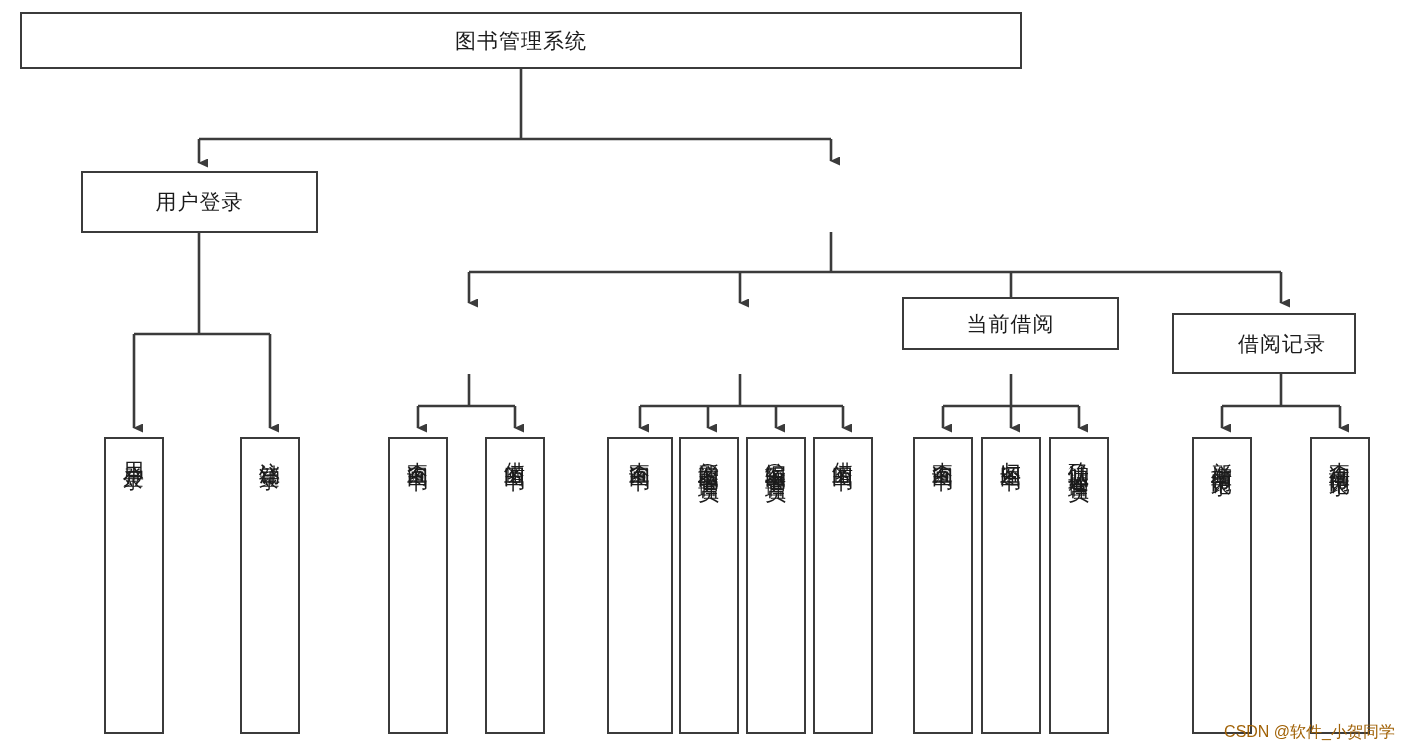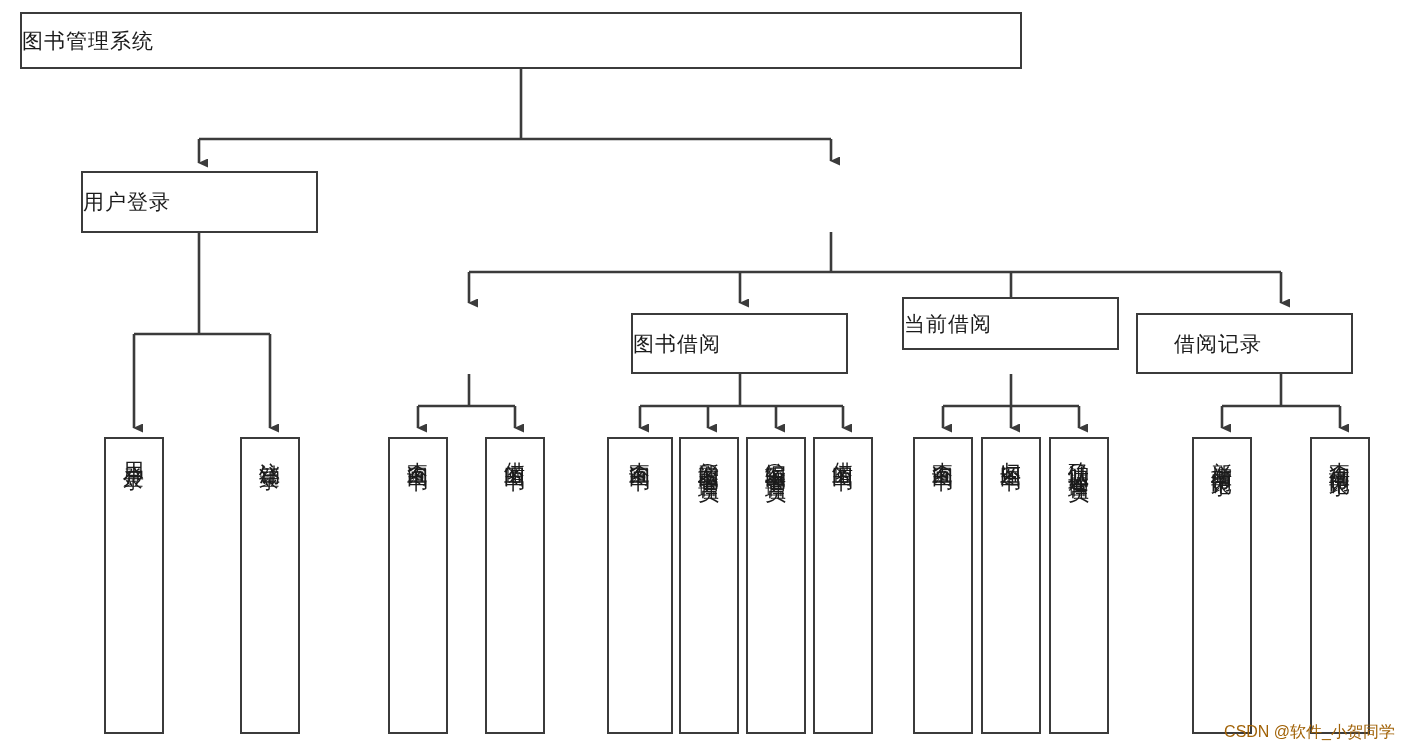--- a/index.html
+++ b/index.html
@@ -26,20 +26,21 @@
     height: 747px;
     pointer-events: none;
   }
   .node {
     position: absolute;
     box-sizing: border-box;
     background: #ffffff;
     border: 2px solid #3b3b3b;
     display: flex;
     align-items: center;
+    justify-content: center;
     color: #1b1b1b;
   }
   .node-label {
     display: block;
     text-align: center;
     line-height: 1.12;
     white-space: nowrap;
   }
   
   .node.horiz .node-label {
@@ -130,27 +131,24 @@
   </svg>
 
   <div class="node root horiz" style="left:20px; top:12px; width:1002px; height:57px;">
     <span class="node-label">图书管理系统</span>
   </div>
 
   <div class="node horiz" style="left:81px; top:171px; width:237px; height:62px;">
     <span class="node-label">用户登录</span>
   </div>
 
-  <div class="node horiz" style="left:631px; top:313px; width:217px; height:61px;">
-    <span class="node-label">图书借阅</span>
-  </div>
   <div class="node horiz" style="left:902px; top:297px; width:217px; height:53px;">
     <span class="node-label">当前借阅</span>
   </div>
-  <div class="node horiz" style="left:1136px; top:313px; width:217px; height:61px;padding-left:36px;">
+  <div class="node horiz" style="left:1172px; top:313px; width:184px; height:61px;padding-left:36px;">
     <span class="node-label">借阅记录</span>
   </div>
 
   <div class="node leaf" style="left:104px; top:437px; width:60px; height:297px;">
     <span class="node-label">用户登录</span>
   </div>
   <div class="node leaf" style="left:240px; top:437px; width:60px; height:297px;">
     <span class="node-label">注销登录</span>
   </div>
 

